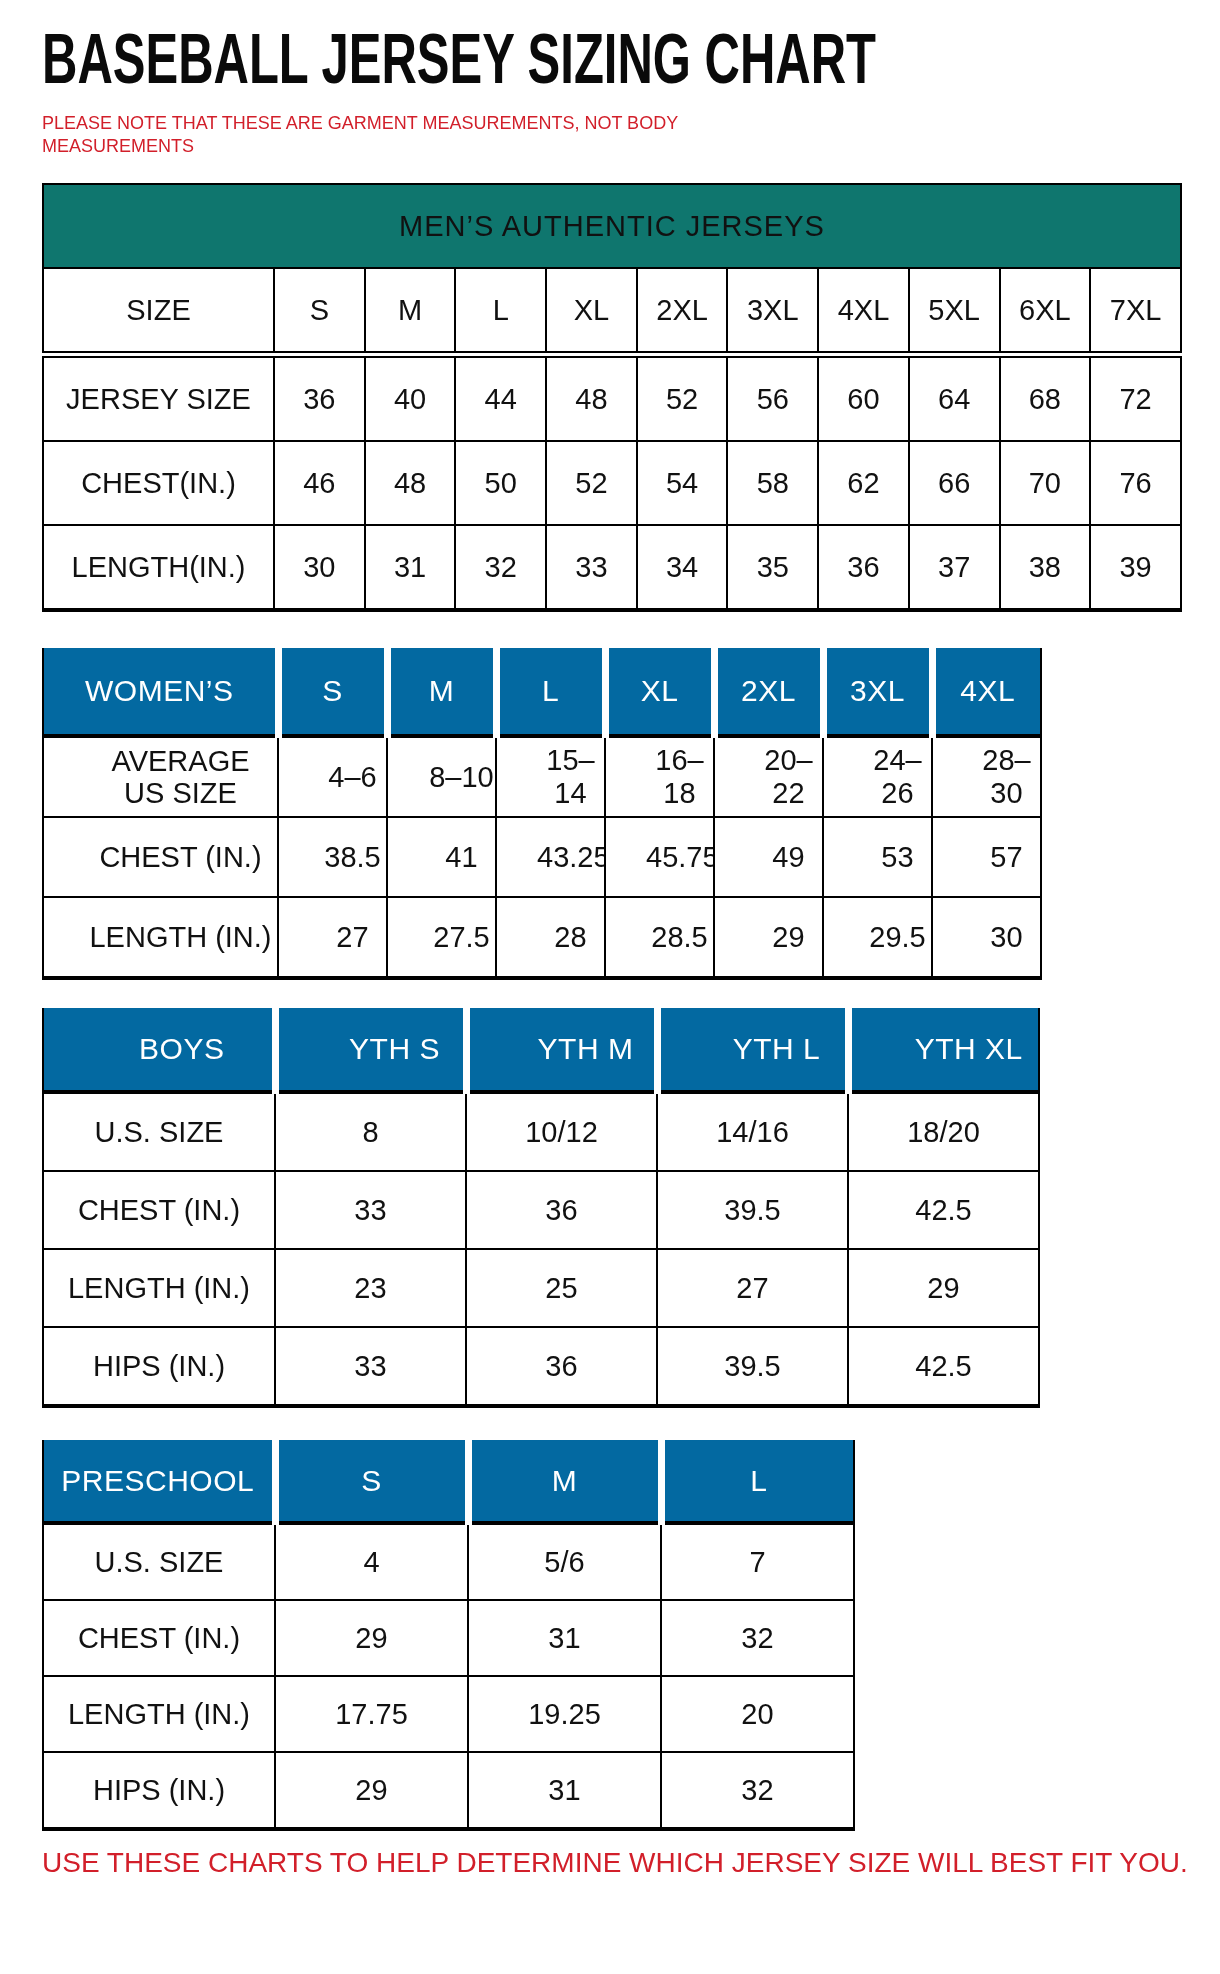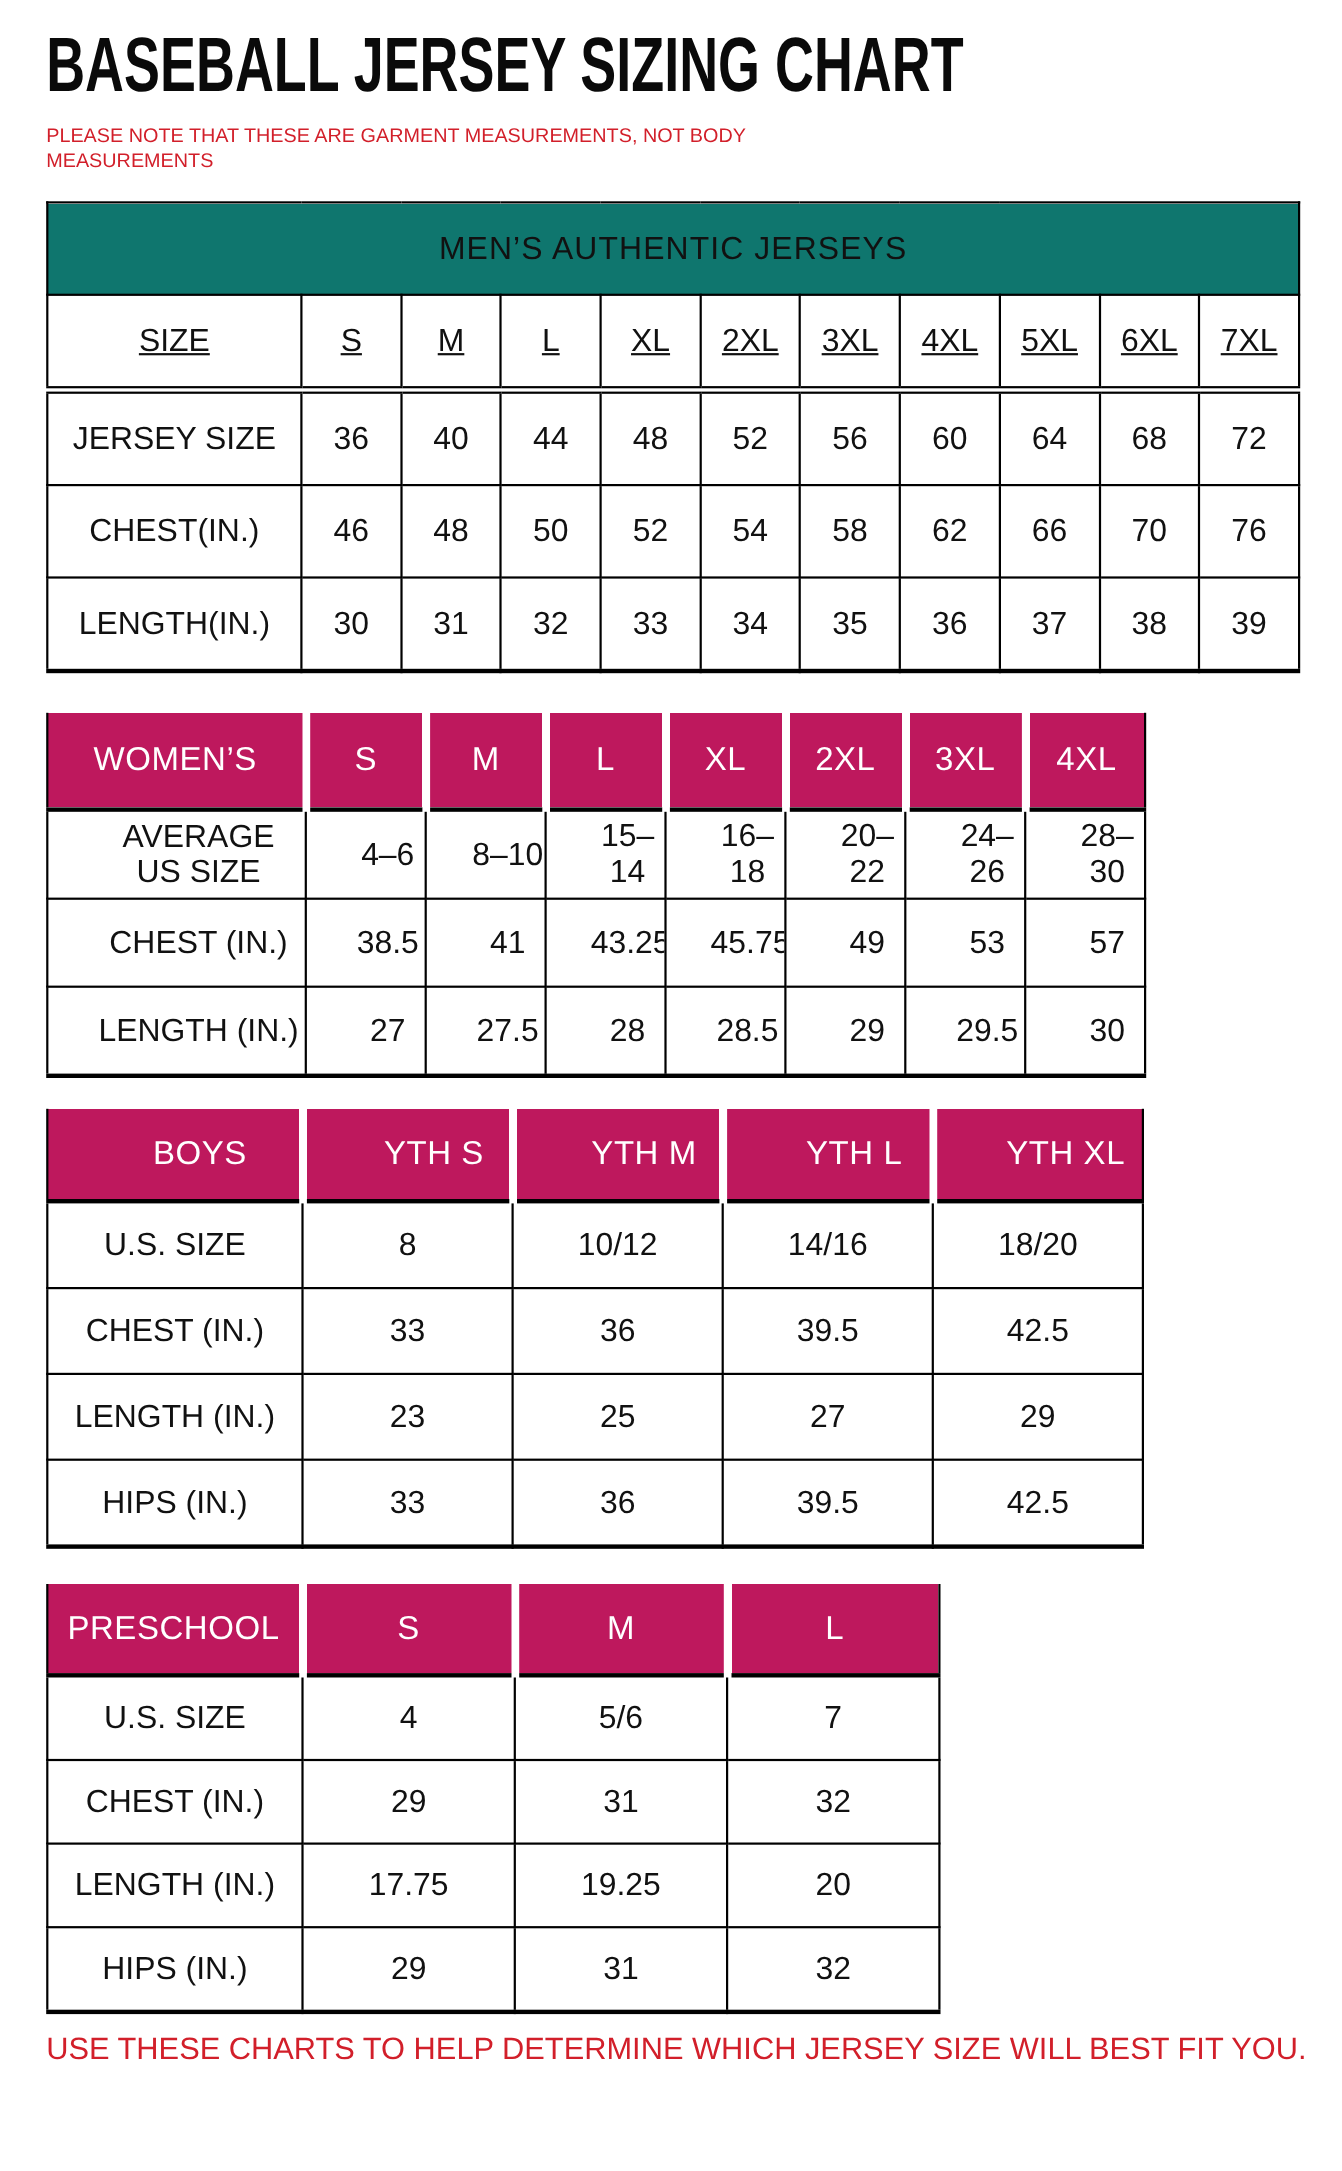--- a/index.html
+++ b/index.html
@@ -67,26 +67,25 @@
     background: #0f766e;
     color: #ffffff;
     font-size: 33px;
     letter-spacing: 1px;
     border: none;
     border-bottom: 2px solid #000;
   }
   
   tr.double-under td {
     border-bottom: 7px double #000;
-    text-decoration: underline;
   }
 
   
   tr.gray-head td {
-    background: #be185d;
+    background: #0369a1;
     color: #ffffff;
     font-size: 30px;
     border: none;
     border-bottom: 4px solid #000;
     letter-spacing: 0.5px;
     margin-top: 24px;
   }
   tr.gray-head td + td {
     border-left: 7px solid #ffffff;
   }

